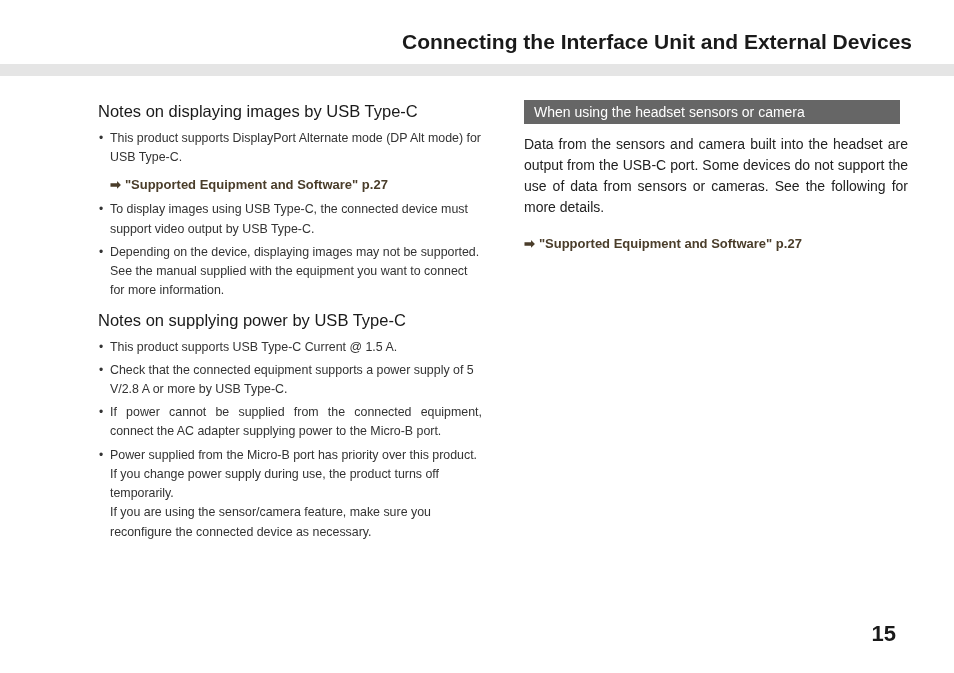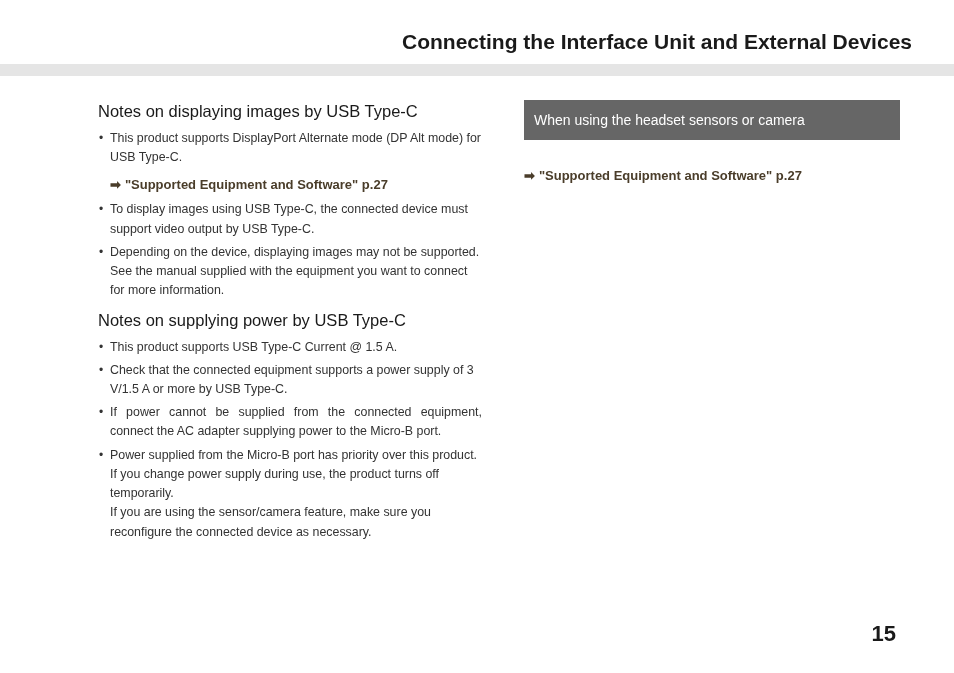--- a/index.html
+++ b/index.html
@@ -78,21 +78,21 @@
   }
   .cross-ref.standalone { margin-left: 0; }
   .cross-ref .arrow {
     margin-right: 4px;
     font-size: 13px;
   }
   .box-heading {
     background: #666;
     color: #fff;
     font-size: 14px;
-    padding: 12px 10px;
+    padding: 4px 10px;
     margin: 6px 0 10px 0;
     display: inline-block;
     width: 356px;
   }
   .body-text {
     font-size: 14px;
     line-height: 1.5;
     color: #222;
     text-align: justify;
     text-justify: inter-word;
@@ -127,31 +127,32 @@
         <span>"Supported Equipment and Software" p.27</span>
       </div>
       <ul class="bullets">
         <li>To display images using USB Type-C, the connected device must support video output by USB Type-C.</li>
         <li>Depending on the device, displaying images may not be supported. See the manual supplied with the equipment you want to connect for more information.</li>
       </ul>
 
       <div class="sub-heading">Notes on supplying power by USB Type-C</div>
       <ul class="bullets">
         <li>This product supports USB Type-C Current @ 1.5 A.</li>
-        <li>Check that the connected equipment supports a power supply of 3 V/1.5 A or more by USB Type-C.</li>
+        <li>Check that the connected equipment supports a power supply of 5 V/2.8 A or more by USB Type-C.</li>
         <li class="justify">If power cannot be supplied from the connected equipment, connect the AC adapter supplying power to the Micro-B port.</li>
         <li>
           <span>Power supplied from the Micro-B port has priority over this product. If you change power supply during use, the product turns off temporarily.</span><br>
           <span>If you are using the sensor/camera feature, make sure you reconfigure the connected device as necessary.</span>
         </li>
       </ul>
     </div>
 
     <div class="col">
       <div class="box-heading">When using the headset sensors or camera</div>
+      <div class="body-text">Data from the sensors and camera built into the headset are output from the USB-C port. Some devices do not support the use of data from sensors or cameras. See the following for more details.</div>
       <div style="height:12px"></div>
       <div class="cross-ref standalone">
         <span class="arrow">➡</span>
         <span>"Supported Equipment and Software" p.27</span>
       </div>
     </div>
 
   </div>
 
   <div class="page-number">15</div>

